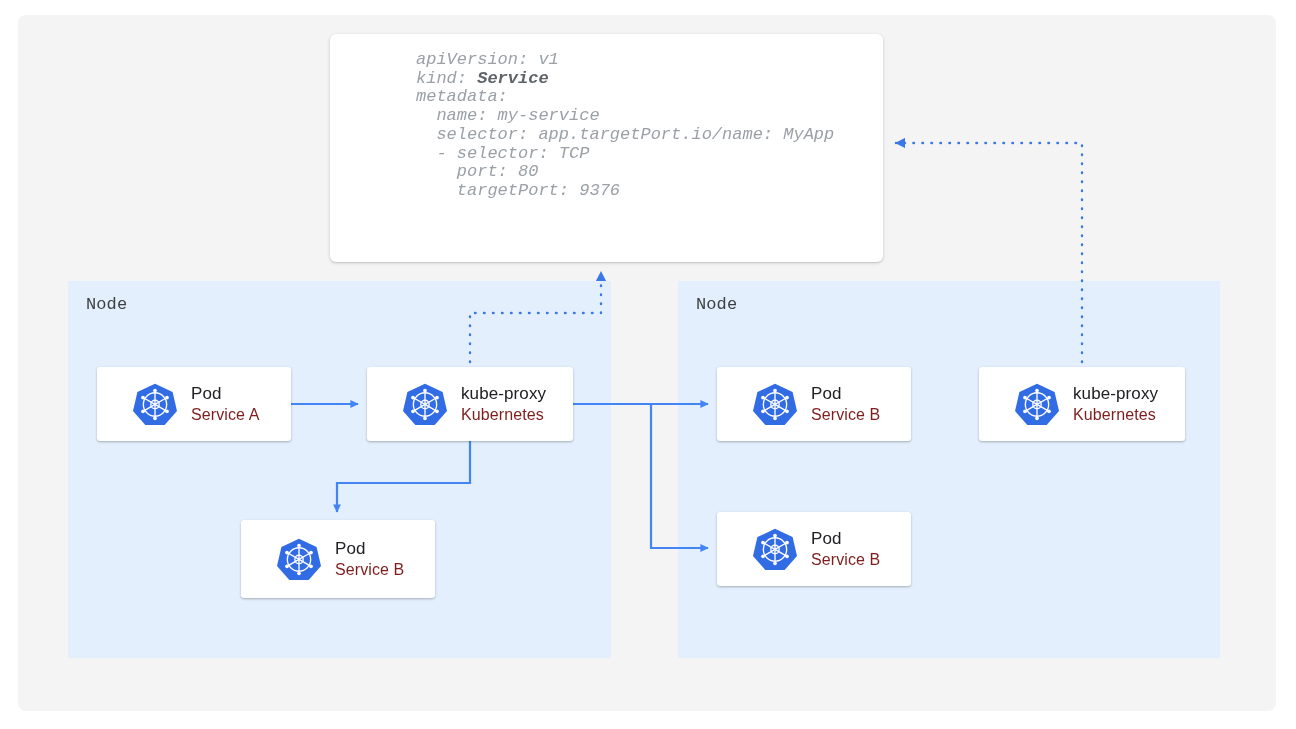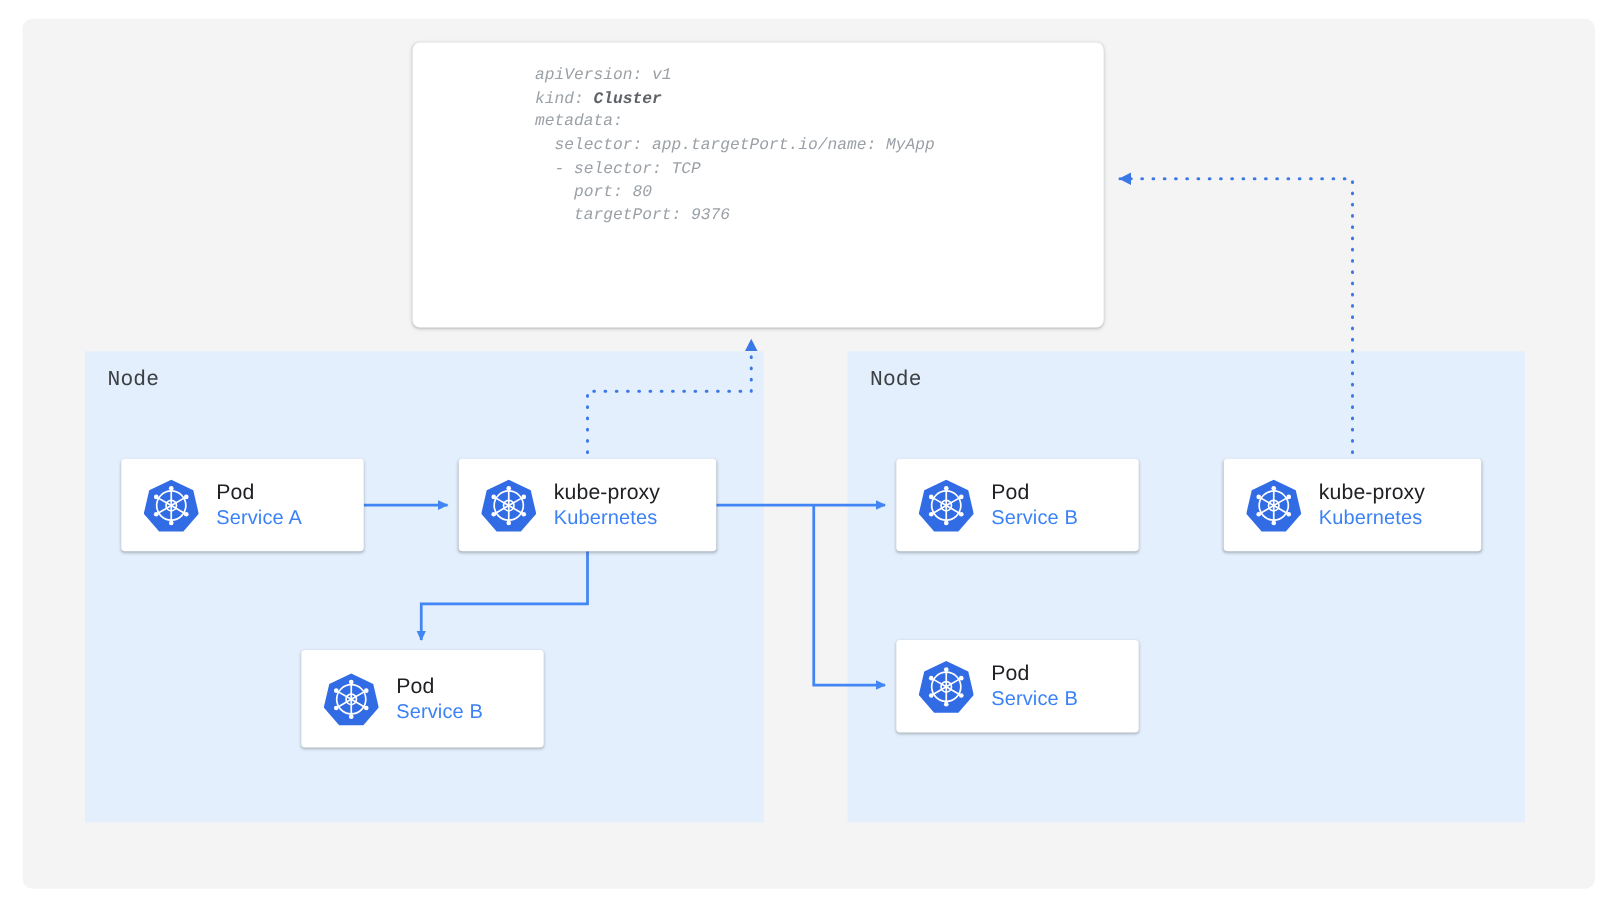--- a/index.html
+++ b/index.html
@@ -50,42 +50,43 @@
     top: 34px;
     width: 553px;
     height: 228px;
     background: #ffffff;
     border-radius: 6px;
     box-shadow: 0 1px 2px rgba(60,64,67,.22), 0 1px 4px rgba(60,64,67,.10);
     overflow: hidden;
   }
   .yaml-code {
     position: absolute;
-    left: 98px;
+    left: 86px;
     top: 17px;
     font-family: "Liberation Mono", "DejaVu Sans Mono", monospace;
-    font-size: 13px;
+    font-size: 17px;
     line-height: 18.7px;
     color: #9aa0a6;
     white-space: pre;
     font-style: italic;
   }
   .yaml-code .b {
     font-weight: bold;
     color: #5f6368;
   }
   
   .card {
     position: absolute;
     background: #ffffff;
     border-radius: 3px;
     box-shadow: 0 1px 2px rgba(60,64,67,.25), 0 1px 3px rgba(60,64,67,.12);
     display: flex;
     align-items: center;
     box-sizing: border-box;
+    padding-left: 18px;
   }
   .card .logo {
     flex: 0 0 auto;
     width: 44px;
     height: 44px;
     margin-left: 18px;
     margin-right: 14px;
   }
   .card .txt {
     display: flex;
@@ -94,21 +95,21 @@
     line-height: 1.18;
   }
   .card .title {
     font-size: 17px;
     color: #202124;
     letter-spacing: 0.1px;
     white-space: nowrap;
   }
   .card .sub {
     font-size: 16px;
-    color: #3b82f6;
+    color: #7f1d1d;
     letter-spacing: 0.1px;
     white-space: nowrap;
     margin-top: 2px;
   }
   
   .card.pod-a        { left: 97px;  top: 367px; width: 194px; height: 74px; }
   .card.kproxy-left  { left: 367px; top: 367px; width: 206px; height: 74px; }
   .card.pod-b-left   { left: 241px; top: 520px; width: 194px; height: 78px; }
   .card.pod-b-r1     { left: 717px; top: 367px; width: 194px; height: 74px; }
   .card.pod-b-r2     { left: 717px; top: 512px; width: 194px; height: 74px; }
@@ -167,21 +168,21 @@
     <g>
       <path d="M470,362 L470,313 L601,313 L601,272" stroke="#3b78e7" stroke-width="2.4" fill="none" stroke-dasharray="0.6 8.4" stroke-linecap="round" marker-end="url(#ah-dot)"></path>
     </g>
 
     <g>
       <path d="M1082,362 L1082,143 L896,143" stroke="#3b78e7" stroke-width="2.4" fill="none" stroke-dasharray="0.6 8.4" stroke-linecap="round" marker-end="url(#ah-dot)"></path>
     </g>
   </svg>
 
   <div class="yaml-card">
-    <div class="yaml-code"><div>apiVersion: v1</div><div>kind: <span class="b">Cluster</span></div><div>metadata:</div><div>  selector: app.targetPort.io/name: MyApp</div><div>  - selector: TCP</div><div>    port: 80</div><div>    targetPort: 9376</div></div>
+    <div class="yaml-code"><div>apiVersion: v1</div><div>kind: <span class="b">Service</span></div><div>metadata:</div><div>  name: my-service</div><div>  selector: app.targetPort.io/name: MyApp</div><div>  - selector: TCP</div><div>    port: 80</div><div>    targetPort: 9376</div></div>
   </div>
 
   <div class="card pod-a">
     <span class="logo">
       <svg viewBox="0 0 100 100" width="44" height="44" aria-hidden="true">
         <polygon points="50,4 90,23 100,66 72,98 28,98 0,66 10,23" fill="#326ce5"></polygon>
         <g fill="none" stroke="#ffffff" stroke-width="3.1" stroke-linecap="round">
           <circle cx="50" cy="51" r="26.5"></circle>
           <circle cx="50" cy="51" r="9.5"></circle>
           <line x1="50" y1="51" x2="50" y2="21"></line>

